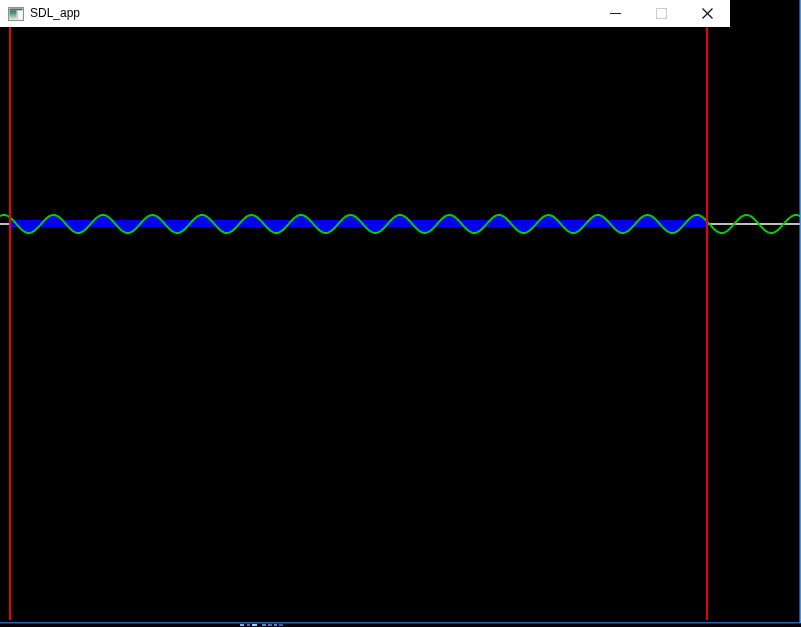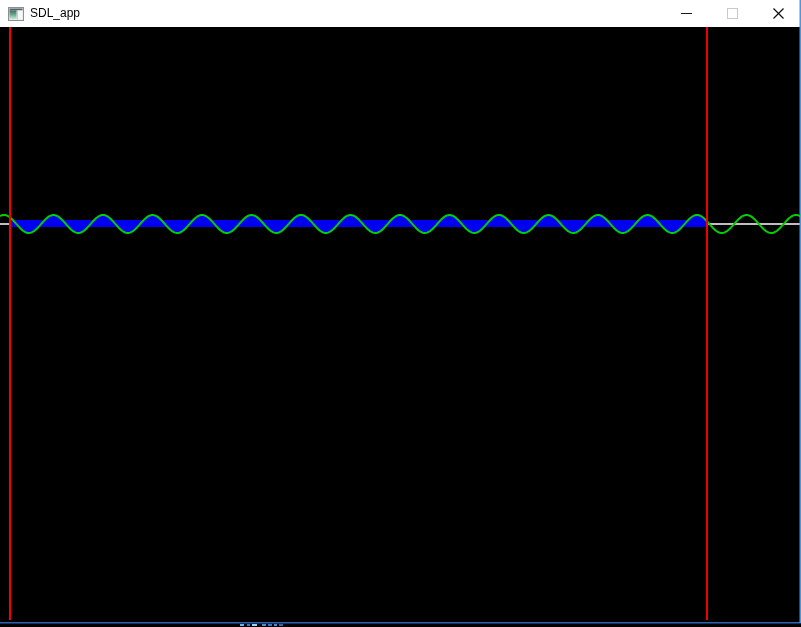--- a/index.html
+++ b/index.html
@@ -2,21 +2,21 @@
 <html><head>
 <meta charset="utf-8">
 <style>
   html,body{margin:0;padding:0;background:#000;}
   #window{
     position:relative;width:801px;height:627px;overflow:hidden;
     background:#000;font-family:"Liberation Sans", sans-serif;
   }
   
   .titlebar{
-    position:absolute;left:0;top:0;width:801px;height:27px;
+    position:absolute;left:0;top:0;width:730px;height:27px;
     background:#ffffff;display:flex;align-items:center;z-index:1;
   }
   .app-icon{margin-left:8px;width:16px;height:16px;flex:0 0 auto;}
   .title-text{
     margin-left:6px;font-size:12px;color:#000;line-height:27px;
     white-space:nowrap;
   }
   .caption-buttons{position:absolute;right:0;top:0;height:27px;display:flex;}
   .caption-btn{
     width:46px;height:27px;display:flex;align-items:center;justify-content:center;

